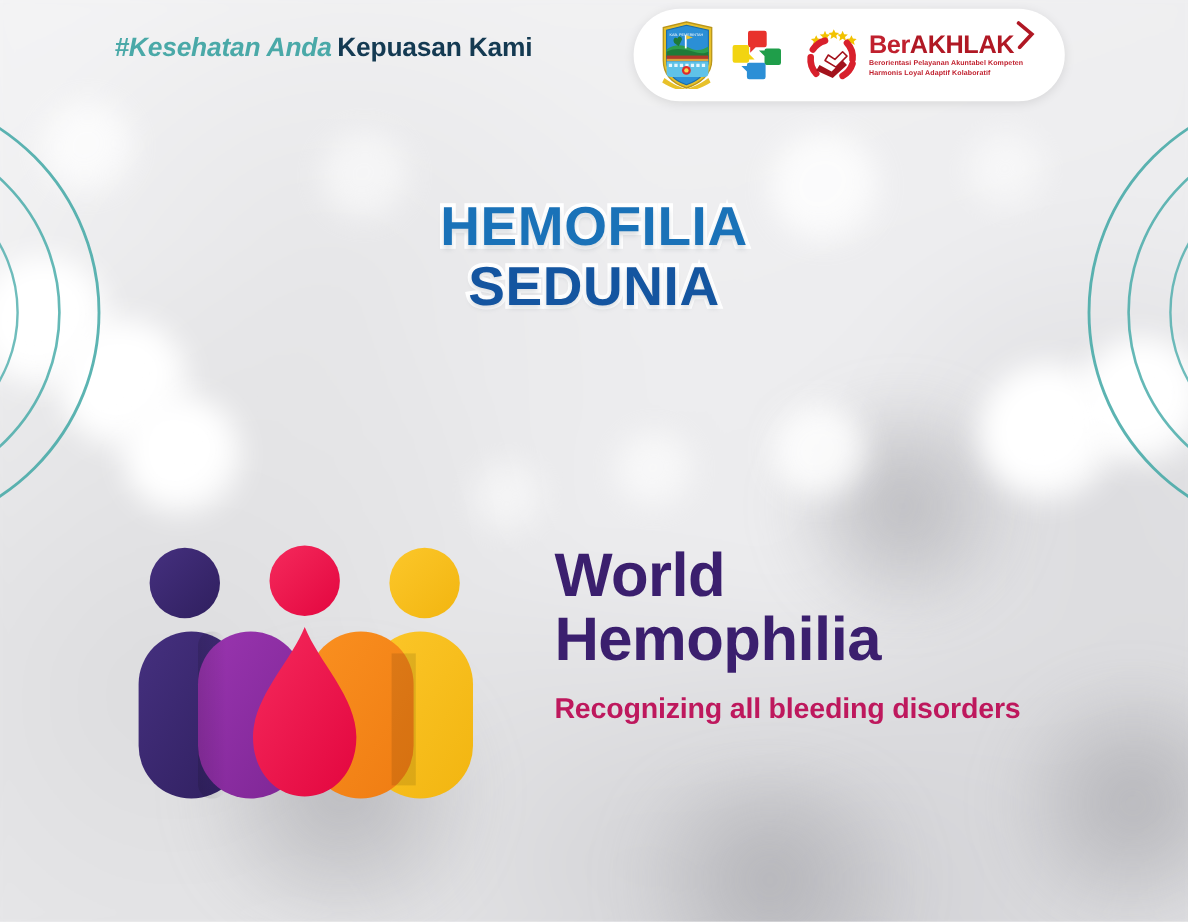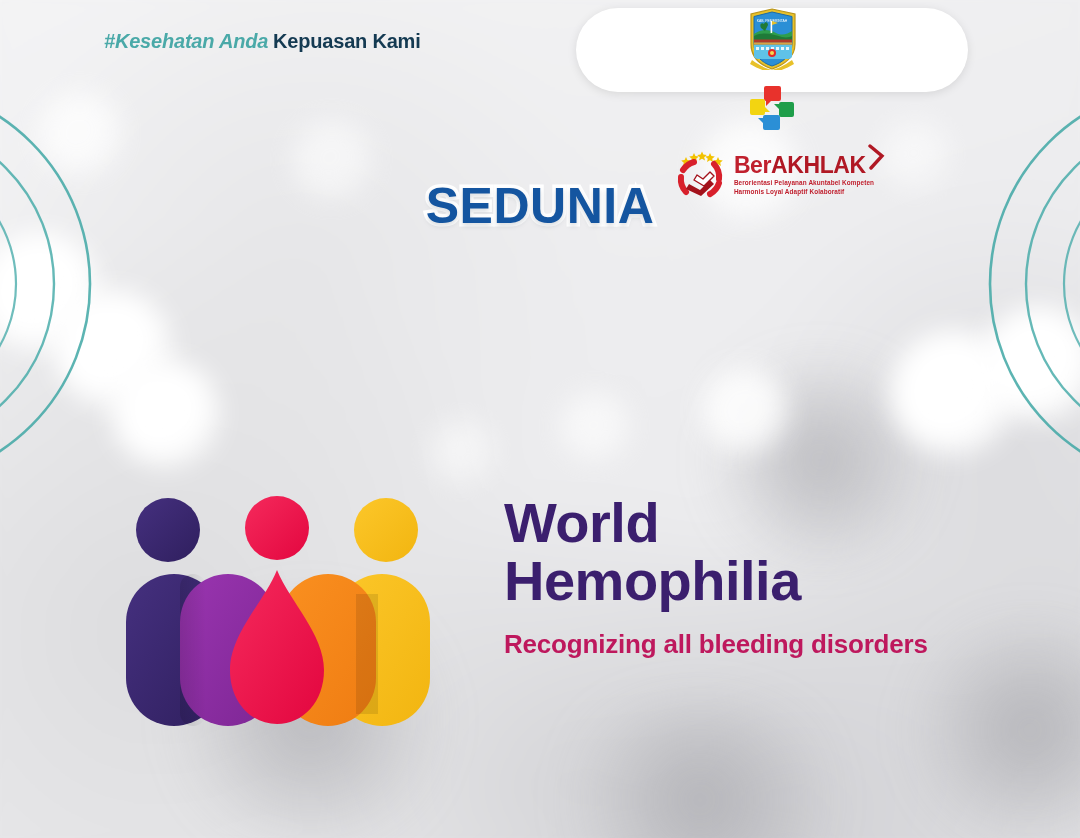--- a/index.html
+++ b/index.html
@@ -44,21 +44,21 @@
   }
 
   
   .arcs { position:absolute; top:0; pointer-events:none; }
   .arcs svg { display:block; }
 
   
   .tagline {
     position:absolute;
     left:104px; top:30px;
-    font-size:20px;
+    font-size:24px;
     letter-spacing:-0.2px;
     white-space:nowrap;
     text-align:center;
   }
   .tagline .tl-a {
     font-style:italic;
     font-weight:600;
     color:#4aa9a8;
   }
   .tagline .tl-b {
@@ -72,21 +72,20 @@
     position:absolute;
     left:576px; top:8px;
     width:392px; height:84px;
     background:#ffffff;
     border-radius:42px;
     box-shadow:0 2px 10px rgba(0,0,0,0.10);
     display:flex;
     align-items:center;
     padding:0 22px;
     gap:12px;
-    flex-direction:column;
   }
   .pill-emblem { width:52px; height:62px; flex:none; }
   .pill-cross  { width:52px; height:52px; flex:none; }
   .pill-berakhlak {
     display:flex; align-items:center; gap:6px; flex:none;
   }
   .ba-icon { width:58px; height:58px; flex:none; }
   .ba-text { display:flex; flex-direction:column; justify-content:center; }
   .ba-word {
     font-size:23px; font-weight:bold; color:#c0202e;
@@ -254,20 +253,21 @@
         <div class="ba-word"><span class="ba-ber">Ber</span><span class="ba-akhlak">AKHLAK</span><svg class="ba-swoosh" viewBox="0 0 20 26">
               <path d="M4 2 L16 12 L5 24" stroke="#b01824" stroke-width="3.4" fill="none" stroke-linecap="round"></path>
             </svg></div>
         <div class="ba-sub">Berorientasi Pelayanan Akuntabel Kompeten</div>
         <div class="ba-sub" style="margin-top:0">Harmonis Loyal Adaptif Kolaboratif</div>
       </div>
     </div>
   </div>
 
   <div class="heading">
+    <span class="hl l2">HEMOFILIA</span>
     <span class="hl l3">SEDUNIA</span>
   </div>
 
   <svg class="wfh-logo" viewBox="0 0 330 260">
     <defs>
       <linearGradient id="gPurpDark" x1="0" y1="0" x2="1" y2="1">
         <stop offset="0%" stop-color="#45307f"></stop>
           <stop offset="100%" stop-color="#2f1f5e"></stop>
       </linearGradient>
       <linearGradient id="gViolet" x1="0" y1="0" x2="1" y2="1">

